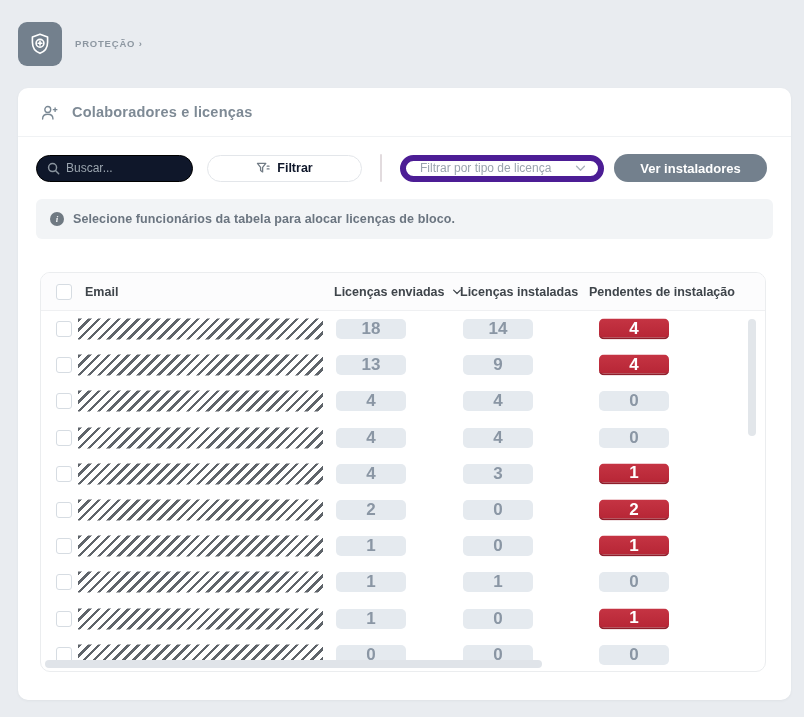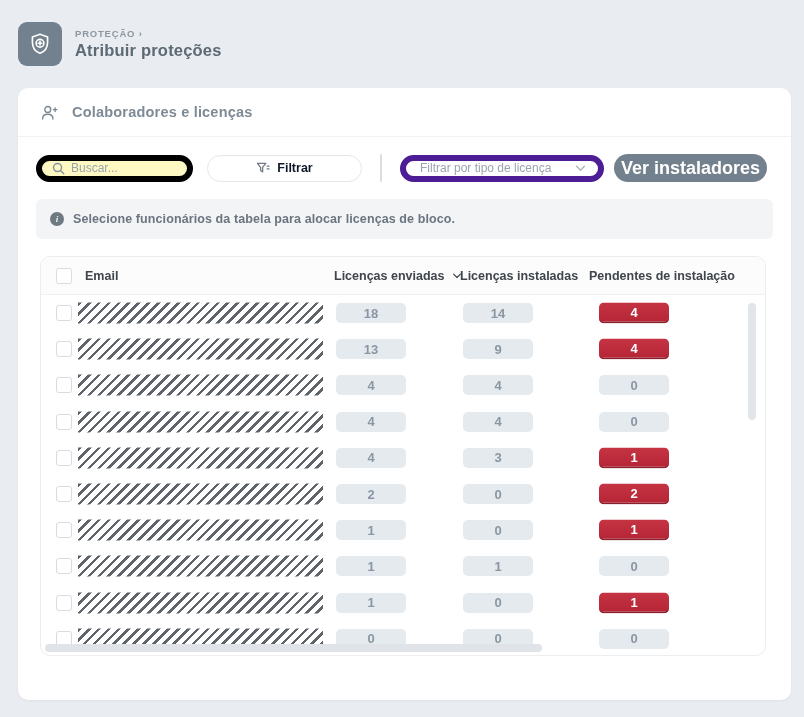--- a/index.html
+++ b/index.html
@@ -33,61 +33,61 @@
   .card-header {
     height:49px; display:flex; align-items:center; padding:4px 22px;
     border-bottom:1px solid #f0f2f4;
   }
   .card-header .icn { display:flex; margin-right:13px; }
   .card-title { font-size:14.5px; font-weight:700; color:#7e8a95; letter-spacing:.2px; }
 
   
   .toolbar { display:flex; align-items:center; padding:17px 18px 0 18px; }
   .search-box {
-    width:157px; height:27px; border:6px solid #000000; border-radius:14px;
-    background:#fef9c3; display:flex; align-items:center; padding:0 10px; flex:0 0 auto;justify-content:flex-end;
+    width:157px; height:27px; border:1px solid #000000; border-radius:14px;
+    background:#0f172a; display:flex; align-items:center; padding:0 10px; flex:0 0 auto;justify-content:flex-end;
   }
   .search-box input {
     border:none; outline:none; width:100%; font-size:12px; color:#6d7680;
     font-family:"Liberation Sans", sans-serif; background:transparent; margin-left:6px;
   }
   .search-box input::placeholder { color:#9aa4ae; }
   .btn-filter {
     margin-left:14px; width:155px; height:27px; border:1px solid #e3e6ea; border-radius:14px;
     background:#fff; display:flex; align-items:center; justify-content:center;
     font-size:12.5px; font-weight:700; color:#0f172a; cursor:pointer; flex:0 0 auto;
   }
   .btn-filter .icn { display:flex; margin-right:7px; }
   .v-divider { width:2px; height:28px; background:#e2dbde; border-radius:1px; margin:0 18px; flex:0 0 auto; }
   .select-license {
     width:204px; height:27px; border:6px solid #4c1d95; border-radius:14px; background:#fff;
     display:flex; align-items:center; justify-content:space-between; padding:0 12px 0 14px;
     font-size:12px; color:#9aa4ae; cursor:pointer; flex:0 0 auto;
   }
   .btn-primary {
     margin-left:10px; width:153px; height:28px; border:none; border-radius:14px;
-    background:#73808d; color:#ffffff; font-size:18px; font-weight:700;
+    background:#73808d; color:#ffffff; font-size:13px; font-weight:700;
     font-family:"Liberation Sans", sans-serif; cursor:pointer; flex:0 0 auto;
   }
 
   
   .info-banner {
     margin:17px 18px 0 18px; height:40px; background:#f2f4f6; border-radius:6px;
     display:flex; align-items:center; padding:0 14px;
   }
   .info-dot {
     width:14px; height:14px; border-radius:50%; background:#6f7982; color:#f2f4f6;
     font-size:9px; font-weight:700; display:flex; align-items:center; justify-content:center;
     font-family:"Liberation Serif", serif; font-style:italic; flex:0 0 auto;
   }
   .info-text { margin-left:9px; font-size:12.5px; font-weight:700; color:#6b7580; letter-spacing:.1px; }
 
   
   .table-wrap {
-    position:absolute; left:22px; top:168px; width:726px; height:400px;
+    position:absolute; left:22px; top:184px; width:726px; height:400px;
     border:1px solid #ebedef; border-radius:10px; overflow:hidden; background:#fff;text-align:center;
   }
   .thead {
     position:relative; height:38px; background:#fcfcfd; border-bottom:1px solid #eff0f2;
   }
   .th { position:absolute; top:50%; transform:translateY(-50%); font-size:12.5px; font-weight:700; color:#3f454b; white-space:nowrap; }
   .th-email   { left:44px; }
   .th-sent    { left:293px; display:flex; align-items:center; }
   .th-sent .icn { display:flex; margin-left:8px; }
   .th-inst    { left:419px; }
@@ -100,21 +100,21 @@
   .tbody { position:relative; }
   .row { position:relative; height:36.2px; }
   .hatch {
     position:absolute; left:37px; top:50%; transform:translateY(-50%);
     width:245px; height:21px;
     background:repeating-linear-gradient(135deg, #5f646a 0 2.6px, #ffffff 2.6px 7px);
   }
   .badge {
     position:absolute; top:50%; transform:translateY(-50%);
     width:70px; height:20px; border-radius:5px;
-    background:#e5eaef; color:#8a96a4; font-size:13px; font-weight:700;
+    background:#e5eaef; color:#8a96a4; font-size:17px; font-weight:700;
     display:flex; align-items:center; justify-content:center;
   }
   .badge.b-sent { left:295px; }
   .badge.b-inst { left:422px; }
   .badge.b-pend { left:558px; }
   .badge.alert {
     background:linear-gradient(#c53443, #b72636);
     border-bottom:2px solid #8e1e2b;
     color:#ffffff; height:21px;
   }
@@ -137,21 +137,20 @@
   <div class="page-header">
     <div class="app-tile">
       <svg width="26" height="26" viewBox="0 0 24 24" fill="none" stroke="#ffffff" stroke-width="1.5" stroke-linejoin="round" stroke-linecap="round">
         <path d="M12 3 L19 5.6 V10.4 C19 15.2 16 19.1 12 20.6 C8 19.1 5 15.2 5 10.4 V5.6 Z"></path>
         <circle cx="12" cy="11.3" r="3.6"></circle>
         <path d="M12 9.6 v3.4 M10.3 11.3 h3.4"></path>
       </svg>
     </div>
     <div class="page-header-text">
       <div class="breadcrumb">PROTEÇÃO ›</div>
-      <div class="page-title">Atribuir proteções</div>
     </div>
   </div>
 
   <div class="card">
 
     <div class="card-header">
       <span class="icn">
         <svg width="19" height="17" viewBox="0 0 22 19" fill="none" stroke="#7a8894" stroke-width="1.6" stroke-linecap="round">
           <circle cx="9" cy="6" r="3.4"></circle>
           <path d="M3 17 c0-3.4 2.7-5.4 6-5.4 s6 2 6 5.4"></path>

